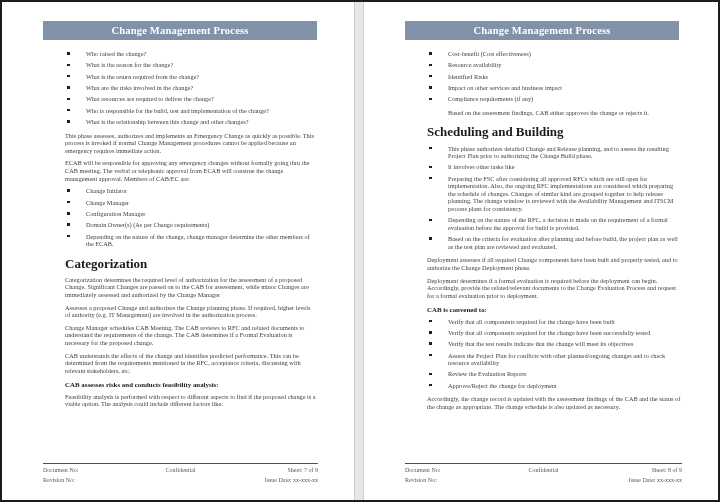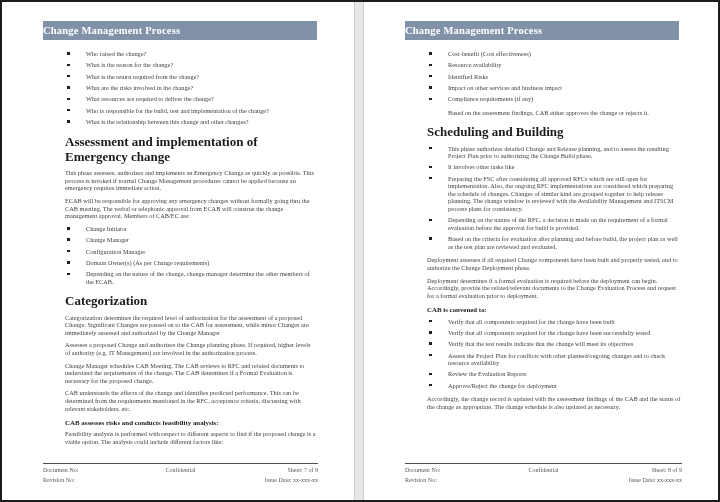--- a/index.html
+++ b/index.html
@@ -4,21 +4,21 @@
 <style>
   html,body{margin:0;padding:0;background:#ffffff;}
   .frame{position:relative;width:720px;height:502px;box-sizing:border-box;border:2px solid #1d1d1d;
          display:flex;background:#ffffff;overflow:hidden;
          font-family:"Liberation Serif","DejaVu Serif",serif;}
   .page{position:relative;height:100%;background:#ffffff;box-sizing:border-box;}
   .page.left{width:352px;}
   .page.right{flex:1;}
   .page-gap{width:10px;height:100%;background:#e7e7e7;border-left:1px solid #cdcdcd;border-right:1px solid #cdcdcd;box-sizing:border-box;}
   .title-bar{position:absolute;top:19px;left:41px;width:274px;height:19px;background:#8192a8;
-             color:#ffffff;font-weight:bold;font-size:10.5px;line-height:19px;
+             color:#ffffff;font-weight:bold;font-size:10.5px;line-height:19px;text-align:center;
              letter-spacing:0.2px;}
   .content{position:absolute;top:47px;left:63px;right:37px;font-size:6.3px;line-height:1.2;color:#3e3e3e;}
   .blist{margin:1px 0 6px;}
   .li{position:relative;padding-left:21px;margin-bottom:3.8px;}
   .bullet-glyph{position:absolute;left:2px;top:2.2px;width:2.5px;height:2.5px;background:#1f1f1f;}
   h2.section{font-size:13px;font-weight:bold;color:#1b1b1b;margin:8px 0 4.5px;}
   h3.runin{font-size:6.9px;font-weight:bold;color:#1b1b1b;margin:6.5px 0 3.5px;}
   p.para{margin:0 0 5.2px;}
   p.hang{margin-left:21px;}
   p.mt{margin-top:6px;}
@@ -40,21 +40,20 @@
       <div class="blist">
           <div class="li"><span class="bullet-glyph"></span><span class="li-text">Who raised the change?</span></div>
           <div class="li"><span class="bullet-glyph"></span><span class="li-text">What is the reason for the change?</span></div>
           <div class="li"><span class="bullet-glyph"></span><span class="li-text">What is the return required from the change?</span></div>
           <div class="li"><span class="bullet-glyph"></span><span class="li-text">What are the risks involved in the change?</span></div>
           <div class="li"><span class="bullet-glyph"></span><span class="li-text">What resources are required to deliver the change?</span></div>
           <div class="li"><span class="bullet-glyph"></span><span class="li-text">Who is responsible for the build, test and implementation of the change?</span></div>
           <div class="li"><span class="bullet-glyph"></span><span class="li-text">What is the relationship between this change and other changes?</span></div>
         </div>
 
-      <h2 class="section">Assessment and implementation of Emergency change</h2>
       <p class="para">This phase assesses, authorizes and implements an Emergency Change as quickly as possible. This process is invoked if normal Change Management procedures cannot be applied because an emergency requires immediate action.</p>
       <p class="para">ECAB will be responsible for approving any emergency changes without formally going thru the CAB meeting. The verbal or telephonic approval from ECAB will construe the change management approval. Members of CAB/EC are:</p>
       <div class="blist">
           <div class="li"><span class="bullet-glyph"></span><span class="li-text">Change Initiator</span></div>
           <div class="li"><span class="bullet-glyph"></span><span class="li-text">Change Manager</span></div>
           <div class="li"><span class="bullet-glyph"></span><span class="li-text">Configuration Manager</span></div>
           <div class="li"><span class="bullet-glyph"></span><span class="li-text">Domain Owner(s) (As per Change requirements)</span></div>
           <div class="li"><span class="bullet-glyph"></span><span class="li-text">Depending on the nature of the change, change manager determine the other members of the ECAB.</span></div>
         </div>
 

